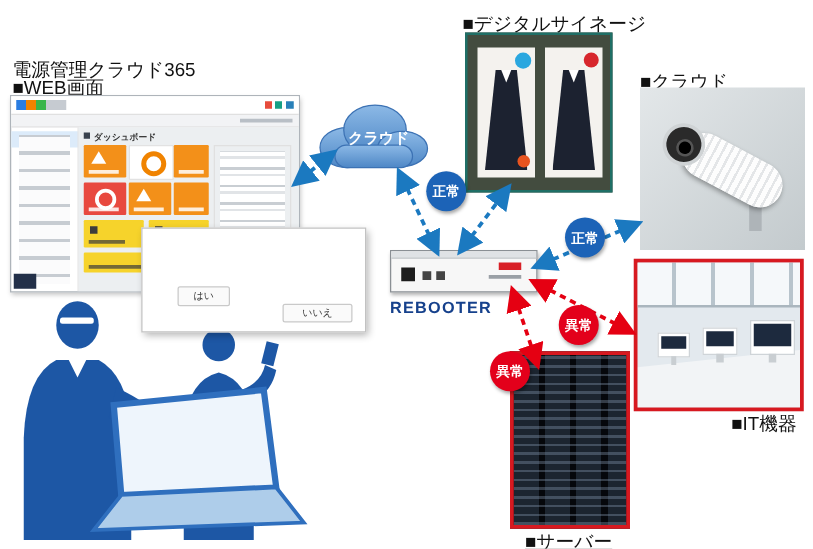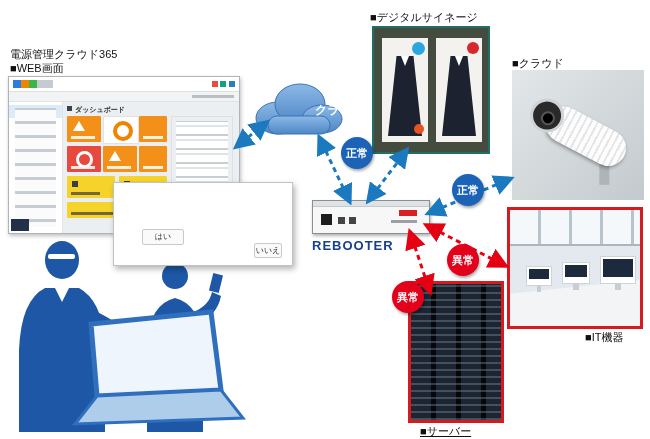--- a/index.html
+++ b/index.html
@@ -1,18 +1,18 @@
 <!DOCTYPE html>
 <html><head>
 <meta charset="utf-8">
 <style>
   html,body{margin:0;padding:0;background:#fff;}
   .canvas{position:relative;width:650px;height:439px;background:#fff;overflow:hidden;
           font-family:"Liberation Sans","DejaVu Sans",sans-serif;color:#222;}
-  .lbl{position:absolute;font-size:11px;color:#111;white-space:nowrap;}
+  .lbl{position:absolute;font-size:15px;color:#111;white-space:nowrap;}
 
   
   .dashboard{position:absolute;left:8px;top:76px;width:230px;height:156px;background:#fff;
              border:1px solid #aeb4ba;box-shadow:1px 2px 4px rgba(0,0,0,.25);z-index:3;}
   .db-top{position:absolute;left:0;top:0;right:0;height:14px;background:#fff;border-bottom:1px solid #e0e0e0;}
   .db-logo{position:absolute;left:4px;top:3px;width:40px;height:8px;
            background:linear-gradient(90deg,#2a7de1 0 8px,#f08300 8px 16px,#39b54a 16px 24px,#c6cbd1 24px 40px);}
   .db-icons{position:absolute;right:4px;top:4px;width:23px;height:6px;
             background:linear-gradient(90deg,#e74c3c 0 6px,transparent 6px 8px,#16a085 8px 14px,transparent 14px 17px,#2980b9 17px 23px);}
   .db-sub{position:absolute;left:0;top:15px;right:0;height:9px;background:#f2f3f5;border-bottom:1px solid #e3e3e3;}
@@ -41,25 +41,25 @@
             padding:4px;box-sizing:border-box;background-clip:content-box;
             background-image:repeating-linear-gradient(to bottom,transparent 0 3px,#c9ced3 3px 5px,transparent 5px 8px,#e1e4e7 8px 10px,transparent 10px 14px);}
 
   
   .dialog{position:absolute;left:113px;top:182px;width:178px;height:82px;background:#fff;border:1px solid #c2c2c2;
           box-shadow:2px 3px 6px rgba(0,0,0,.3);z-index:7;}
   .dialog-msg{position:absolute;left:10px;top:8px;width:158px;font-size:8.5px;line-height:1.5;color:#444;}
   .btn{position:absolute;font-size:8px;color:#333;background:#fafafa;border:1px solid #c9c9c9;border-radius:2px;
        text-align:center;line-height:14px;padding:0;}
   .btn-yes{left:28px;top:46px;width:42px;height:16px;}
-  .btn-no{right:10px;bottom:7px;width:28px;height:15px;}
+  .btn-no{right:10px;bottom:7px;width:56px;height:15px;}
 
   
   .cloud{position:absolute;left:250px;top:76px;width:98px;height:66px;z-index:3;}
-  .cloud-label{position:absolute;left:16px;top:26px;width:98px;text-align:right;color:#fff;font-size:12px;font-weight:bold;}
+  .cloud-label{position:absolute;left:4px;top:26px;width:98px;text-align:center;color:#fff;font-size:12px;font-weight:bold;}
 
   
   .rebooter{position:absolute;left:312px;top:200px;width:118px;height:34px;background:#f7f7f7;border:1px solid #8a8f94;
             box-shadow:1px 2px 3px rgba(0,0,0,.3);z-index:4;box-sizing:border-box;}
   .reb-top{position:absolute;left:0;top:0;right:0;height:5px;background:#dfe2e5;border-bottom:1px solid #c5c9cc;}
   .reb-port{position:absolute;left:8px;top:13px;width:11px;height:11px;background:#1d1d1d;}
   .reb-p2{position:absolute;left:25px;top:16px;width:7px;height:7px;background:#444;}
   .reb-p3{position:absolute;left:36px;top:16px;width:7px;height:7px;background:#444;}
   .reb-logo{position:absolute;right:12px;top:9px;width:18px;height:6px;background:#d81f26;}
   .reb-txt{position:absolute;right:12px;top:19px;width:26px;height:3px;background:#9aa0a6;}

